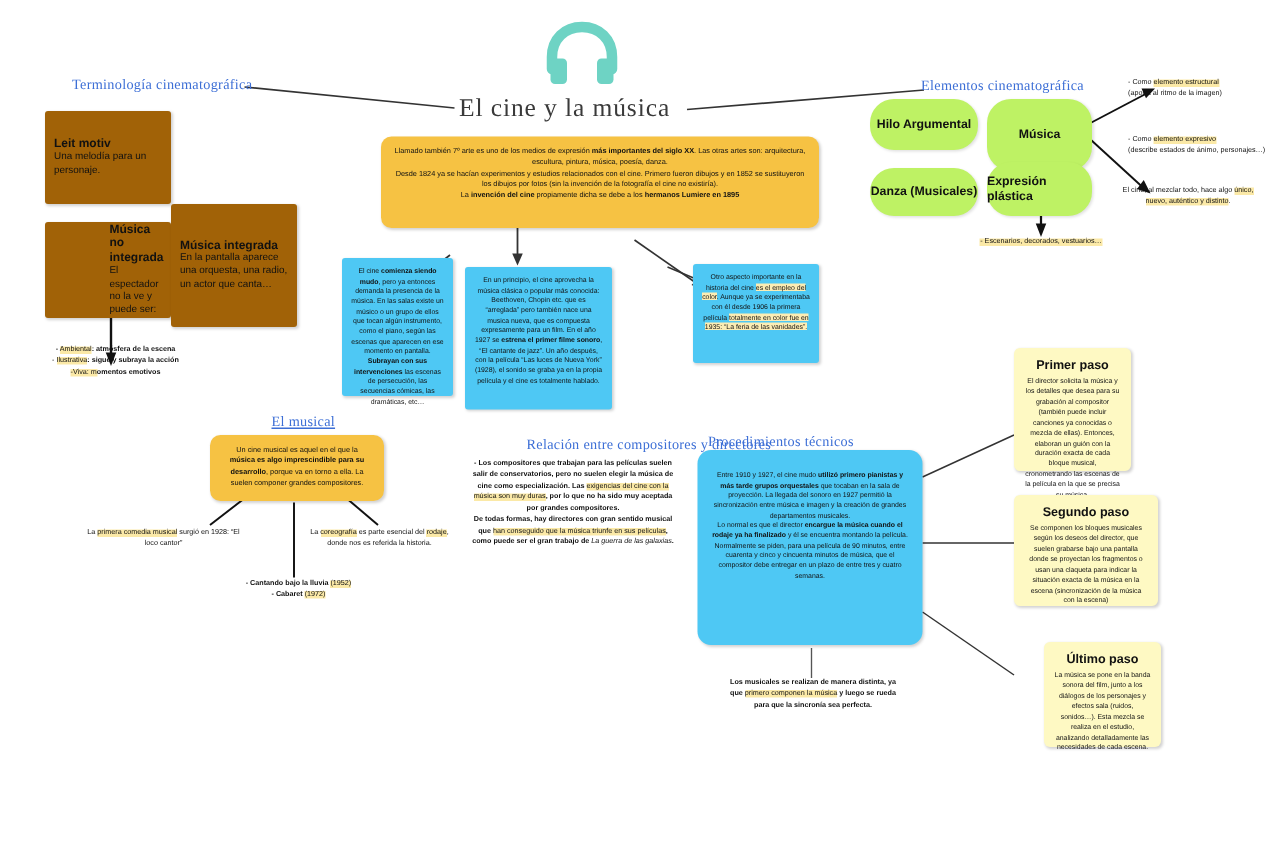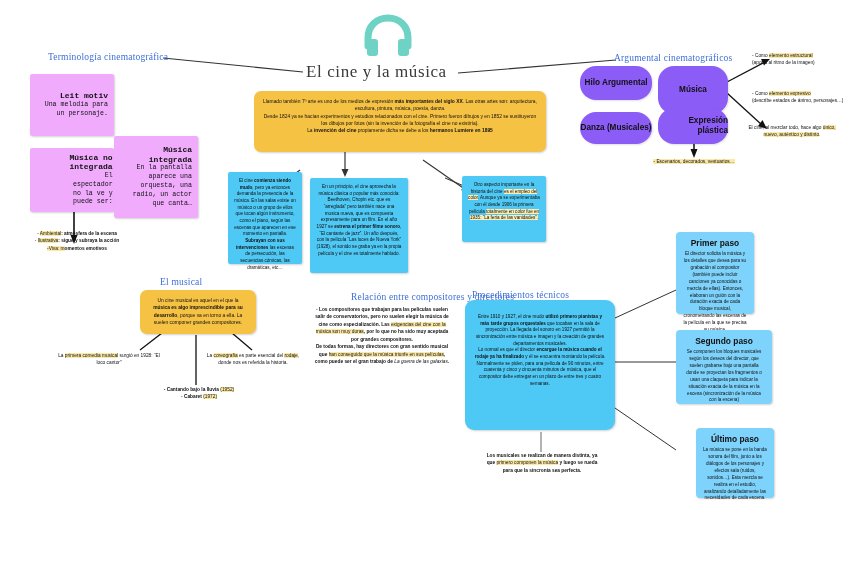--- a/index.html
+++ b/index.html
@@ -28,39 +28,38 @@
   .main-title{
     font-family:"Liberation Serif", serif;
     font-size:17px;
     color:#3a3a3a;
     letter-spacing:.6px;
     white-space:nowrap;
   }
 
   
   .green{
-    background:#f0abfc;
+    background:#a16207;
     border-radius:2px;
     box-shadow:1px 1px 2px rgba(0,0,0,.18);
     display:flex;align-items:center;justify-content:center;
-    text-align:right;
+    text-align:left;
     padding:5px 6px;
     font-size:6.6px;
     line-height:1.35;
     color:#111;
-    font-family:Liberation Mono, monospace;
   }
   .green b{font-size:8px;display:block;line-height:1.2;}
 
   
   .pill{
-    background:#8b5cf6;
+    background:#bef264;
     border-radius:16px;
     display:flex;align-items:center;justify-content:center;
-    text-align:right;
+    text-align:left;
     font-weight:bold;
     font-size:8.2px;
     line-height:1.25;
     color:#111;
     box-shadow:1px 1px 2px rgba(0,0,0,.12);
   }
 
   
   .blue{
     background:#4ec8f4;
@@ -79,21 +78,21 @@
     background:#f6c243;
     border-radius:7px;
     box-shadow:1px 1px 2px rgba(0,0,0,.18);
     padding:7px 9px;
     text-align:center;
     font-size:4.9px;
     line-height:1.5;
     color:#111;
   }
   .yellow-note{
-    background:#7dd3fc;
+    background:#fef9c3;
     border-radius:4px;
     box-shadow:1px 1px 2px rgba(0,0,0,.18);
     padding:7px 7px;
     text-align:center;
     font-size:4.6px;
     line-height:1.5;
     color:#111;
   }
   .yellow-note .hd{font-weight:bold;font-size:8.4px;display:block;margin-bottom:3px;line-height:1.1;}
 
@@ -158,22 +157,22 @@
     <svg width="52" height="46" viewBox="0 0 52 46">
       <path d="M6 32 V24 C6 12 14.5 4 26 4 C37.5 4 46 12 46 24 V32" stroke="#6ed3c4" stroke-width="7" fill="none" stroke-linecap="round"></path>
       <rect x="5" y="25" width="11" height="17" rx="3" fill="#6ed3c4"></rect>
       <rect x="36" y="25" width="11" height="17" rx="3" fill="#6ed3c4"></rect>
     </svg>
   </div>
 
   <div class="node main-title" style="left:306px;top:62px;text-align:center;">El cine y la música</div>
 
   <div class="node sec-title" style="left:48px;top:52px;">Terminología cinematográfica</div>
-  <div class="node sec-title" style="left:614px;top:53px;">Argumental cinematográficos</div>
-  <div class="node sec-title" style="left:160px;top:277px;">El musical</div>
+  <div class="node sec-title" style="left:614px;top:53px;">Elementos cinematográfica</div>
+  <div class="node sec-title" style="left:181px;top:277px;text-decoration:underline;">El musical</div>
   <div class="node sec-title" style="left:311px;top:292px;margin-left:40px;">Relación entre compositores y directores</div>
   <div class="node sec-title" style="left:472px;top:290px;">Procedimientos técnicos</div>
 
   <div class="node green" style="left:30px;top:74px;width:84px;height:62px;">
     <div><b>Leit motiv</b><span>Una melodía para un personaje.</span></div>
   </div>
 
 
   <div class="node green" style="left:30px;top:148px;width:84px;height:64px;padding-left:44px;">
     <div><b>Música no integrada</b><span>El espectador no la ve y puede ser:</span></div>

